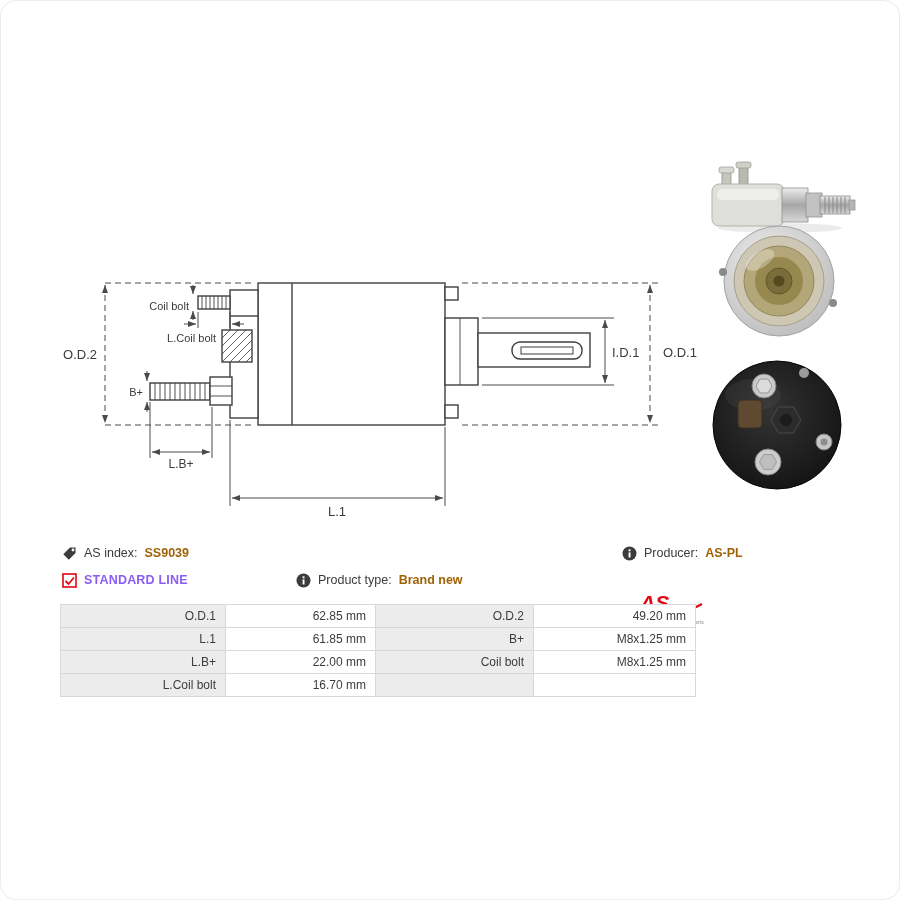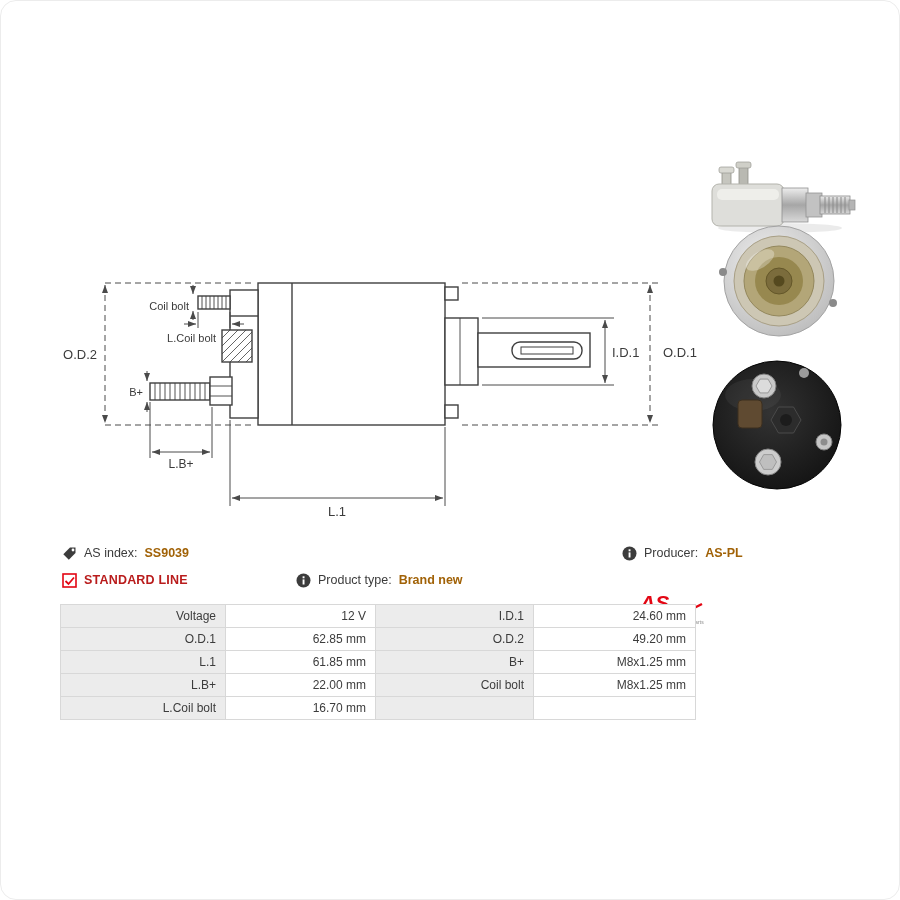--- a/index.html
+++ b/index.html
@@ -5,21 +5,21 @@
   * { margin:0; padding:0; box-sizing:border-box; }
   html,body { width:900px; height:900px; background:#fff; }
   body { font-family:"Liberation Sans", sans-serif; position:relative; overflow:hidden; }
   .page { position:absolute; inset:0; background:#fff; }
   .frame { position:absolute; inset:0; border:1px solid #ececec; border-radius:16px; pointer-events:none; }
   .abs { position:absolute; }
   svg text { font-family:"Liberation Sans", sans-serif; }
 
   .info-item { position:absolute; display:flex; align-items:flex-start; gap:7px; font-size:12.5px; color:#3b3b3b; white-space:nowrap; }
   .info-item b { font-weight:bold; color:#a16207; }
-  .info-item .red { color:#b91c1c; font-weight:bold; letter-spacing:0.2px; }
+  .info-item .red { color:#8b5cf6; font-weight:bold; letter-spacing:0.2px; }
   .icn { display:inline-flex; flex:0 0 auto; }
 
   .logo { position:absolute; left:636px; top:591px; width:80px; text-align:left; }
   .logo-tagline { font-size:5px; color:#8a8a8a; margin-top:-3px; letter-spacing:0.2px; }
 
   table.spec { position:absolute; left:60px; top:604px; border-collapse:collapse; table-layout:fixed; width:635px; }
   .spec td { border:1px solid #d8d8d8; height:23px; padding:2px 9px; font-size:12px; color:#3c3c3c; text-align:right; vertical-align:middle; background:#fff; }
   .spec td.lbl { background:#ececec; }
 </style>
 </head>
@@ -249,26 +249,20 @@
 
   <table class="spec">
     <colgroup>
       <col style="width:165px">
         <col style="width:150px">
         <col style="width:158px">
         <col style="width:162px">
     </colgroup>
     <tbody>
       <tr>
-        <td class="lbl">Voltage</td>
-        <td>12 V</td>
-        <td class="lbl">I.D.1</td>
-        <td>24.60 mm</td>
-      </tr>
-      <tr>
         <td class="lbl">O.D.1</td>
         <td>62.85 mm</td>
         <td class="lbl">O.D.2</td>
         <td>49.20 mm</td>
       </tr>
       <tr>
         <td class="lbl">L.1</td>
         <td>61.85 mm</td>
         <td class="lbl">B+</td>
         <td>M8x1.25 mm</td>

